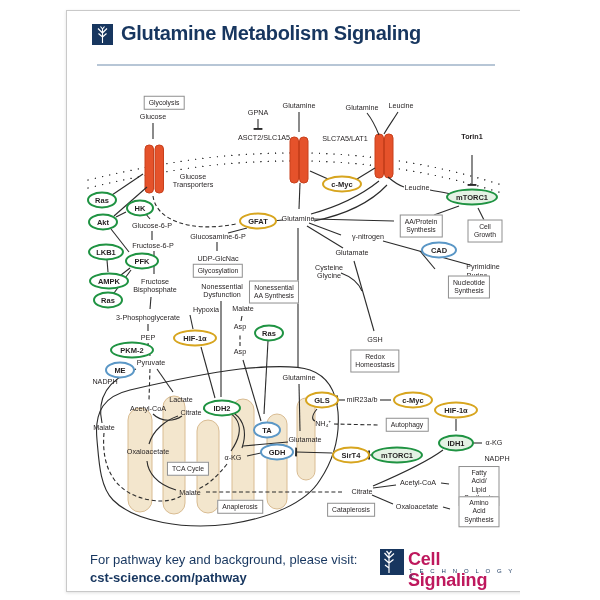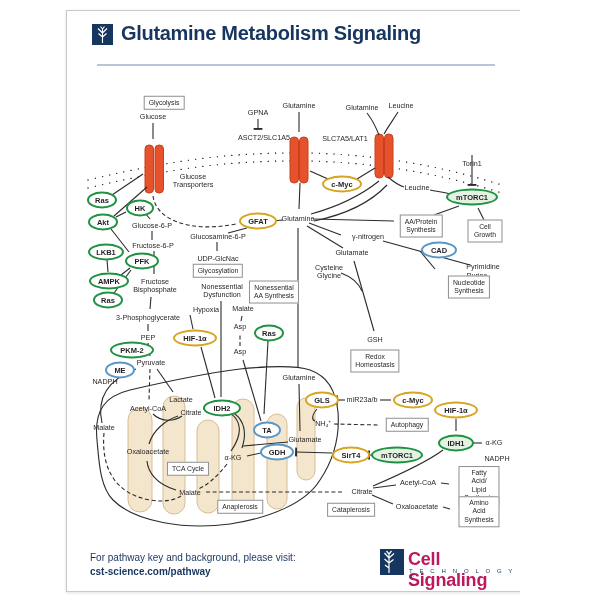--- a/index.html
+++ b/index.html
@@ -18,21 +18,21 @@
         transform:translate(-50%,-50%);box-sizing:border-box;white-space:nowrap;z-index:6;}
   .oval.green{border-color:#1f9342;}
   .oval.gold{border-color:#d7a51f;}
   .oval.blue{border-color:#5b97c6;}
   .oval.fillgreen{background:#e4f2e4;text-align:center;}
   .pbox{position:absolute;transform:translate(-50%,-50%);background:#fff;border:1px solid #8f8f8f;
         padding:2px 4px;font-size:6.8px;line-height:1.25;text-align:center;white-space:pre-line;z-index:5;}
   .dlabel{position:absolute;transform:translate(-50%,-50%);font-size:7.2px;line-height:1.15;
           text-align:center;white-space:pre-line;z-index:4;}
   
-  .foot-note{position:absolute;left:90px;top:551px;font-size:10px;color:#17365f;line-height:1.35;}
+  .foot-note{position:absolute;left:90px;top:551px;font-size:13px;color:#17365f;line-height:1.35;}
   .foot-link{font-weight:bold;color:#17365f;cursor:pointer;}
   .brand{position:absolute;left:408px;top:549px;font-size:18px;font-weight:bold;color:#be185d;letter-spacing:-0.2px;}
   .brand-sub{position:absolute;left:409px;top:568px;font-size:6px;color:#17365f;letter-spacing:2.6px;}
   svg{position:absolute;left:0;top:0;}
   #art path,#art line{fill:none;stroke:#2b2b2b;stroke-width:1.1;}
   #art path.d{stroke-dasharray:4 2.6;}
   #art path.nf{stroke:none;}
 </style>
 </head>
 <body>
@@ -222,21 +222,21 @@
 Lipid Synthesis</div>
       <div class="pbox" style="left: 479px; top: 512px;">Amino Acid
 Synthesis</div>
       <div class="dlabel" style="left: 153px; top: 117px;">Glucose</div>
       <div class="dlabel" style="left: 258px; top: 113px;">GPNA</div>
       <div class="dlabel" style="left: 264px; top: 138px;">ASCT2/SLC1A5</div>
       <div class="dlabel" style="left: 299px; top: 106px;">Glutamine</div>
       <div class="dlabel" style="left: 362px; top: 108px;">Glutamine</div>
       <div class="dlabel" style="left: 401px; top: 106px;">Leucine</div>
       <div class="dlabel" style="left: 345px; top: 139px;">SLC7A5/LAT1</div>
-      <div class="dlabel" style="left: 472px; top: 164px;">Torin1</div>
+      <div class="dlabel" style="left: 472px; top: 137px; font-weight: bold;">Torin1</div>
       <div class="dlabel" style="left: 417px; top: 188px;">Leucine</div>
       <div class="dlabel" style="left: 193px; top: 181px;">Glucose
 Transporters</div>
       <div class="dlabel" style="left: 152px; top: 226px;">Glucose-6-P</div>
       <div class="dlabel" style="left: 153px; top: 246px;">Fructose-6-P</div>
       <div class="dlabel" style="left: 155px; top: 286px;">Fructose
 Bisphosphate</div>
       <div class="dlabel" style="left: 148px; top: 318px;">3-Phosphoglycerate</div>
       <div class="dlabel" style="left: 148px; top: 338px;">PEP</div>
       <div class="dlabel" style="left: 151px; top: 363px;">Pyruvate</div>

